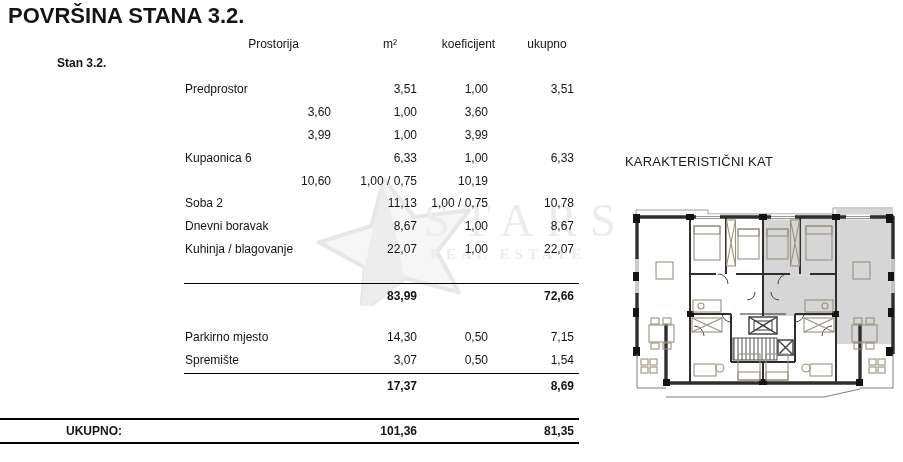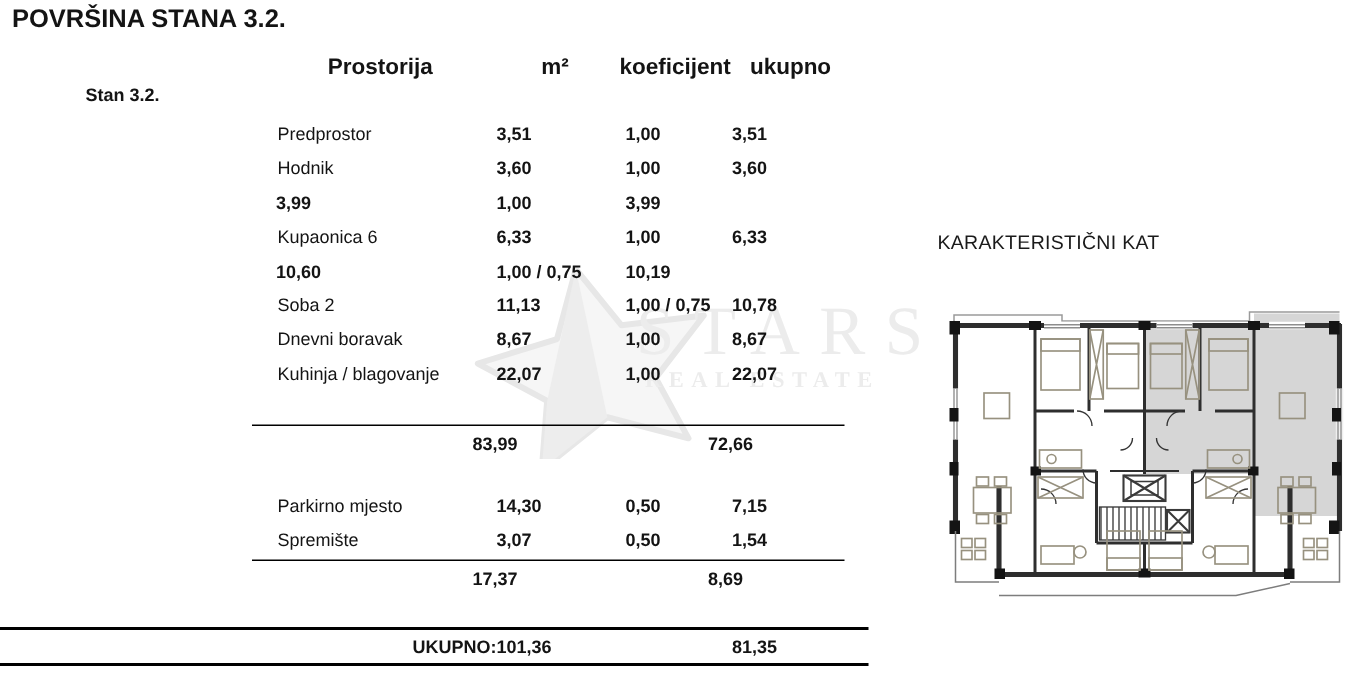--- a/index.html
+++ b/index.html
@@ -10,48 +10,48 @@
   .watermark{position:absolute;z-index:0;}
   .wm-star{left:302px;top:176px;}
   .wm-text-top{left:424px;top:194px;font-family:"Liberation Serif",serif;
     font-size:46px;letter-spacing:13px;color:#ececec;font-weight:400;}
   .wm-text-bottom{left:430px;top:246px;font-family:"Liberation Serif",serif;
     font-size:15px;letter-spacing:5px;color:#ececec;font-weight:700;}
 
   
   .doc{position:absolute;inset:0;z-index:1;}
 
-  .page-title{position:absolute;left:8px;top:3px;font-size:17px;font-weight:700;}
+  .page-title{position:absolute;left:8px;top:3px;font-size:22px;font-weight:700;}
   .group-label{position:absolute;left:57px;top:56px;font-size:12px;font-weight:700;}
 
-  .tbl-header{position:absolute;left:180px;top:33px;width:395px;height:22px;
+  .tbl-header{position:absolute;left:200px;top:33px;width:395px;height:22px;
     display:grid;grid-template-columns:147px 86px 71px 86px 5px;align-items:center;
-    font-size:15px;font-weight:700;}
+    font-size:12px;font-weight:400;}
   .tbl-header .h{text-align:center;}
 
   .rows{position:absolute;left:184px;width:395px;}
   .rows-main{top:78px;}
   .rows-extra{top:326px;}
   .row{display:grid;grid-template-columns:147px 86px 71px 86px 5px;height:22.8px;
     align-items:center;font-size:12px;}
   .cell-room{text-align:left;padding-left:1px;}
-  .cell-area,.cell-coef,.cell-total{white-space:nowrap;font-weight:bold;}
-
-  .subtotal{position:absolute;left:168px;width:395px;height:23px;
+  .cell-area,.cell-coef,.cell-total{text-align:right;white-space:nowrap;}
+
+  .subtotal{position:absolute;left:184px;width:395px;height:23px;
     border-top:1.6px solid #000;display:grid;
     grid-template-columns:147px 86px 71px 86px 5px;align-items:center;
     font-size:12px;font-weight:700;}
   .subtotal-main{top:283px;}
   .subtotal-extra{top:373px;}
 
   .grand-total{position:absolute;left:0;top:418px;width:579px;height:22px;
     border-top:2.2px solid #000;border-bottom:2.2px solid #000;
     display:grid;grid-template-columns:331px 86px 71px 86px 5px;align-items:center;
     font-size:12px;font-weight:700;}
-  .grand-total .gt-label{padding-left:25px;text-align:right;}
+  .grand-total .gt-label{padding-left:66px;text-align:left;}
 
   
   .plan-title{position:absolute;left:625px;top:154px;font-size:13px;font-weight:400;
     letter-spacing:0.2px;color:#1a1a1a;}
   .plan{position:absolute;left:628px;top:204px;width:270px;height:206px;}
 </style>
 </head>
 <body>
 
 <div class="page">
@@ -81,21 +81,20 @@
 
     <div class="rows rows-main">
         <div class="row">
           <div class="cell-room">Predprostor</div>
           <div class="cell-area">3,51</div>
           <div class="cell-coef">1,00</div>
           <div class="cell-total">3,51</div>
           <div></div>
         </div>
         <div class="row">
-          <div class="cell-room">Hodnik</div>
           <div class="cell-area">3,60</div>
           <div class="cell-coef">1,00</div>
           <div class="cell-total">3,60</div>
           <div></div>
         </div>
         <div class="row">
           <div class="cell-area">3,99</div>
           <div class="cell-coef">1,00</div>
           <div class="cell-total">3,99</div>
           <div></div>

